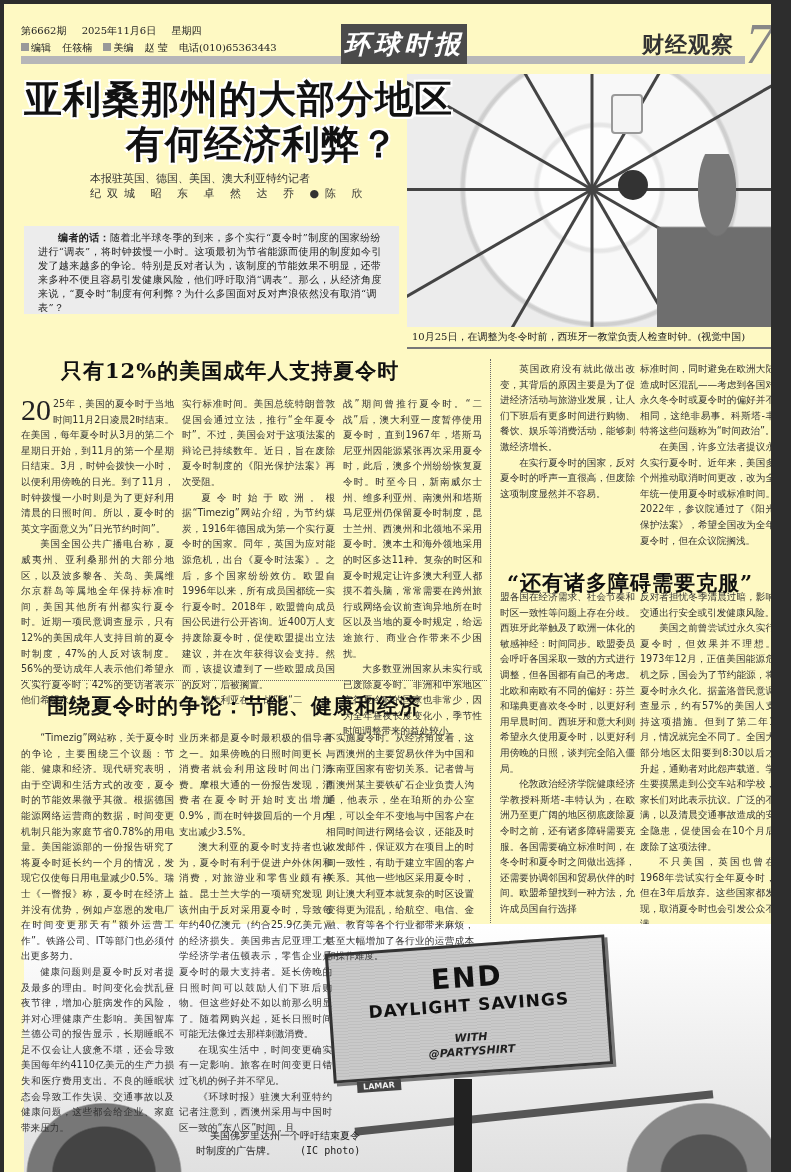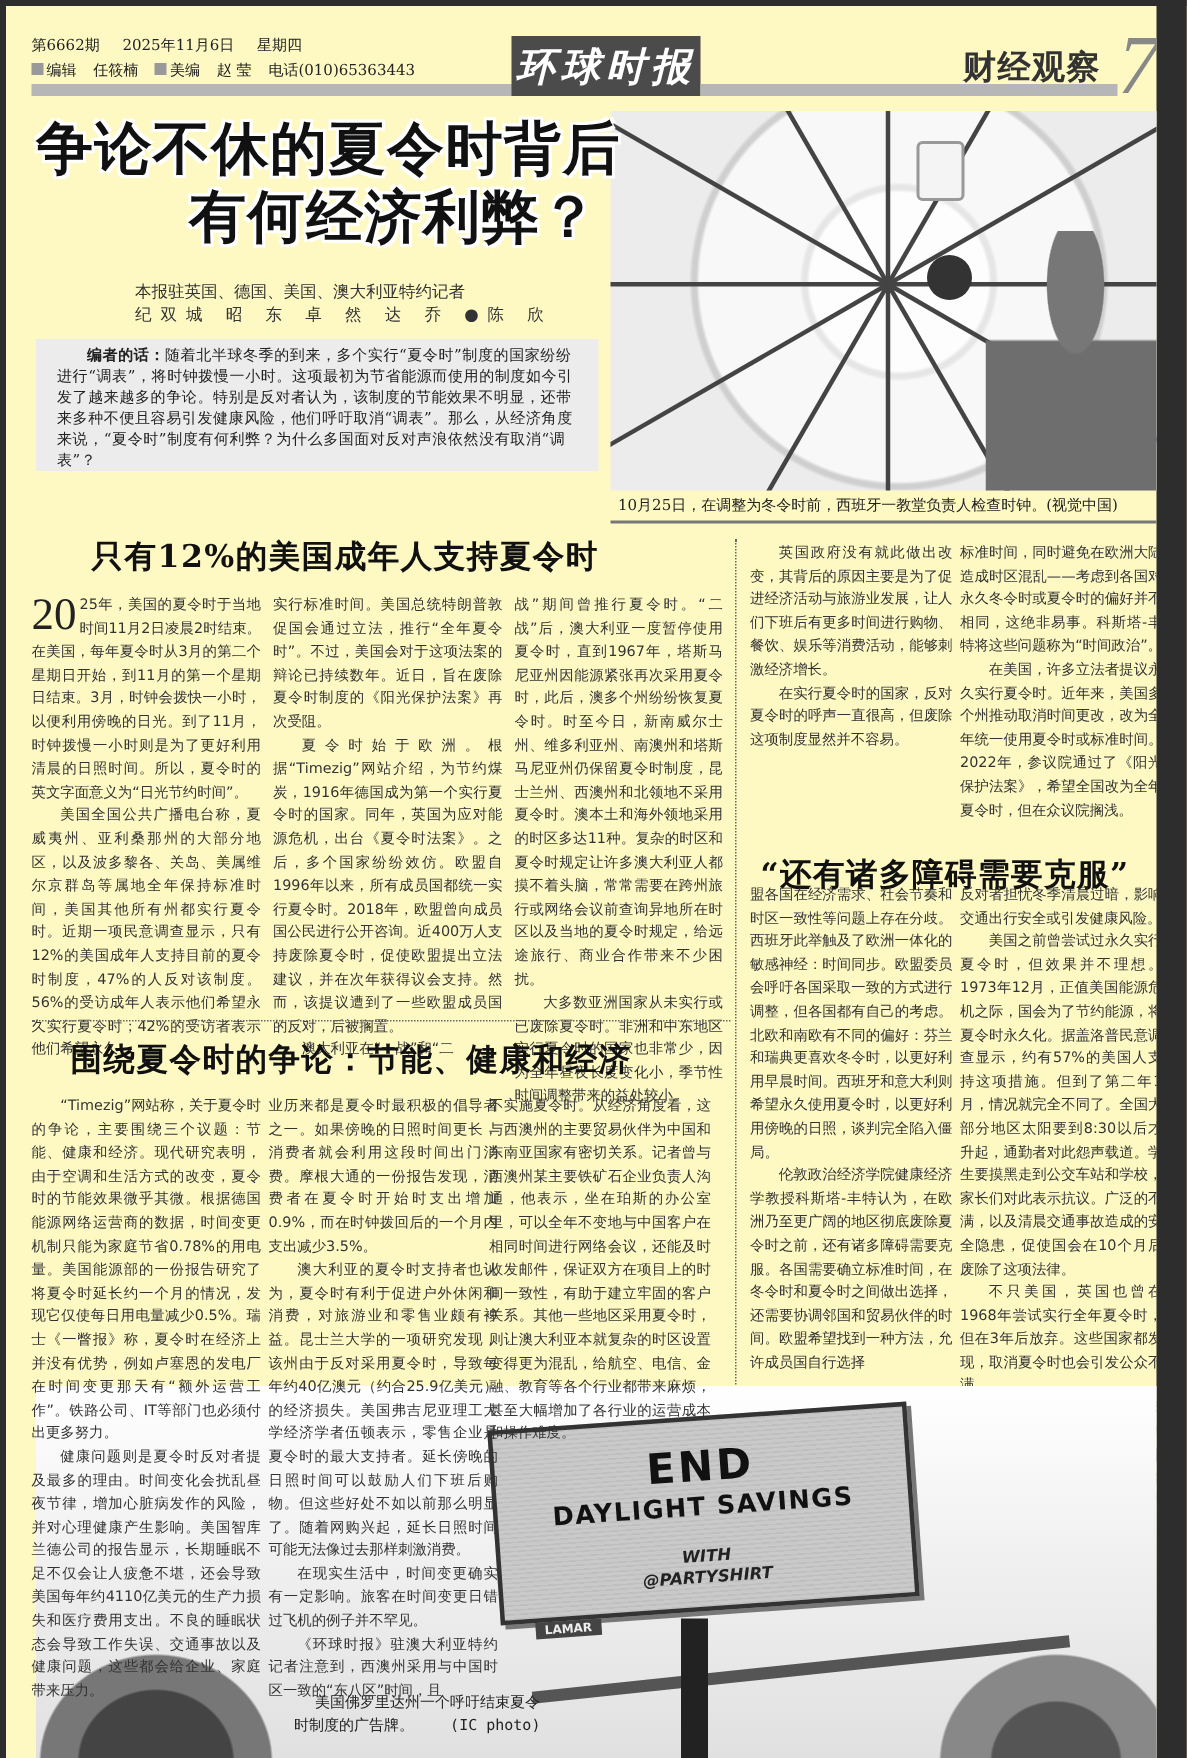--- a/index.html
+++ b/index.html
@@ -27,21 +27,21 @@
     .hero-photo .hub { position:absolute; left:57%; top:38%; width:30px; height:30px; border-radius:50%; background:#333; }
     .hero-photo .device { position:absolute; left:55%; top:8%; width:32px; height:40px; background:#f4f4f4; border:2px solid #999; border-radius:4px; }
 
     .hero-caption { position:absolute; left:408px; top:326px; font-size:10px; color:#222; }
     .hero-rule { position:absolute; left:403px; top:343px; width:370px; height:2px; background:#777; }
 
     
     .headline { position:absolute; left:20px; top:72px; width:500px; font-family:"DejaVu Sans", sans-serif; font-weight:bold; color:#111; text-shadow: 2px 2px 0 #fff, -2px -2px 0 #fff, 2px -2px 0 #fff, -2px 2px 0 #fff; }
     .headline .l1 { font-size:38px; line-height:46px; letter-spacing:1px; }
     .headline .l2 { font-size:38px; line-height:44px; padding-left:102px; letter-spacing:1px; }
-    .byline { position:absolute; left:86px; top:183px; font-size:11px; line-height:15px; color:#333; }
+    .byline { position:absolute; left:86px; top:167px; font-size:11px; line-height:15px; color:#333; }
     .byline .names { letter-spacing:6px; }
 
     .editor-note { position:absolute; left:20px; top:222px; width:375px; height:88px; background:#ececec; padding:5px 10px 5px 14px; font-size:10px; line-height:14px; color:#222; text-indent:2em; letter-spacing:0.4px; }
     .editor-note b { font-weight:bold; }
 
     
     .s1-title { position:absolute; left:57px; top:353px; font-size:21px; font-weight:bold; color:#111; letter-spacing:1px; }
     .col { position:absolute; font-family:"DejaVu Sans", sans-serif; font-size:9.6px; line-height:15.6px; color:#333; text-align:justify; }
     .col p { text-indent:2em; }
     .col p.noind { text-indent:0; }
@@ -106,21 +106,21 @@
     <div class="spoke" style="transform:rotate(300deg)"></div>
     <div class="spoke" style="transform:rotate(330deg)"></div>
     <div class="hub"></div>
     <div class="device"></div>
     <div class="person"></div>
   </div>
   <div class="hero-caption">10月25日，在调整为冬令时前，西班牙一教堂负责人检查时钟。(视觉中国)</div>
   <div class="hero-rule"></div>
 
   <div class="headline">
-    <div class="l1">争论不休的夏令时背后</div>
+    <div class="l1">亚利桑那州的大部分地区</div>
     <div class="l2">有何经济利弊？</div>
   </div>
   <div class="byline">
     <div>本报驻英国、德国、美国、澳大利亚特约记者</div>
     <div class="names">纪双城 昭 东 卓 然 达 乔 ●陈 欣</div>
   </div>
 
   <div class="editor-note">
     <b>编者的话：</b><span>随着北半球冬季的到来，多个实行“夏令时”制度的国家纷纷进行“调表”，将时钟拨慢一小时。这项最初为节省能源而使用的制度如今引发了越来越多的争论。特别是反对者认为，该制度的节能效果不明显，还带来多种不便且容易引发健康风险，他们呼吁取消“调表”。那么，从经济角度来说，“夏令时”制度有何利弊？为什么多国面对反对声浪依然没有取消“调表”？</span>
   </div>

